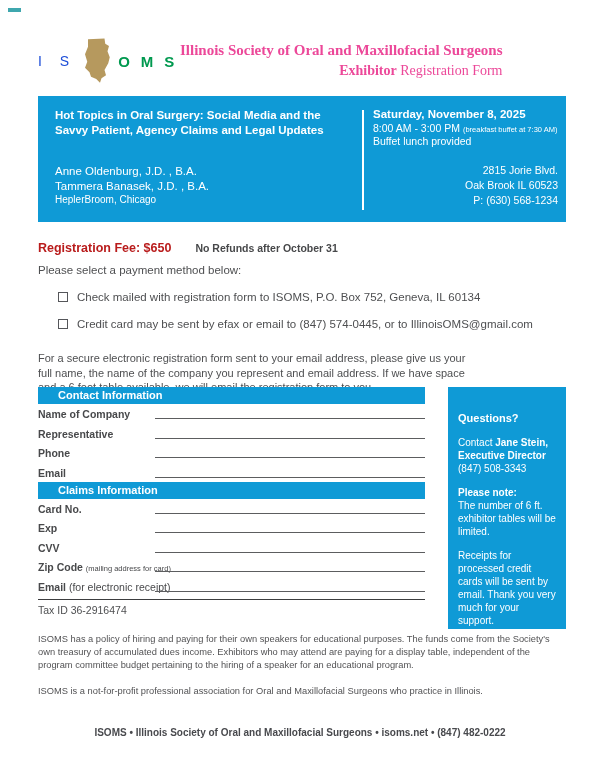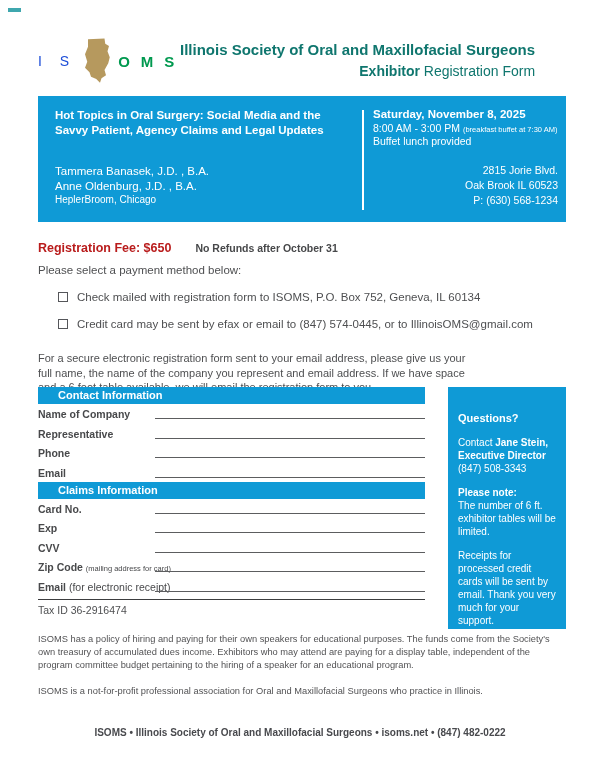--- a/index.html
+++ b/index.html
@@ -7,21 +7,21 @@
         font-family:"Liberation Sans","DejaVu Sans",sans-serif;color:#4e4f51;}
 
   
   .corner-dash{position:absolute;left:8px;top:8px;width:13px;height:4px;background:#1d98a0;opacity:.85;}
 
   
   .logo-row{position:absolute;left:38px;top:33px;display:flex;align-items:center;}
   .logo-is{color:#1d4ed8;font-size:14px;letter-spacing:7px;margin-right:6px;}
   .logo-state{width:30px;height:56px;margin:0 6px 0 0;}
   .logo-oms{color:#00994f;font-weight:bold;font-size:15px;letter-spacing:11px;}
-  .title-block{position:absolute;left:180px;top:42px;color:#0f766e;}
+  .title-block{position:absolute;left:180px;top:42px;color:#ec4899;font-family:Liberation Serif, serif;}
   .org-title{font-size:15px;font-weight:bold;line-height:1.1;}
   .form-type{font-size:14px;margin-top:4px;text-align:right;}
   .form-type .b{font-weight:bold;}
 
   
   .banner{position:absolute;left:38px;top:96px;width:528px;height:126px;background:#0f9ad6;color:#fff;}
   .banner-left{position:absolute;left:17px;top:12px;width:295px;}
   .topic-title{font-weight:bold;font-size:11.5px;line-height:1.32;}
   .speakers{margin-top:26px;font-size:11.5px;line-height:1.28;}
   .speaker-firm{font-size:10px;}
@@ -89,22 +89,22 @@
     <div class="org-title">Illinois Society of Oral and Maxillofacial Surgeons</div>
     <div class="form-type">
       <span class="b">Exhibitor</span><span> Registration Form</span>
     </div>
   </div>
 
   <div class="banner">
     <div class="banner-left">
       <div class="topic-title">Hot Topics in Oral Surgery: Social Media and the Savvy Patient, Agency Claims and Legal Updates</div>
       <div class="speakers">
+        <div>Anne Oldenburg, J.D. , B.A.</div>
         <div>Tammera Banasek, J.D. , B.A.</div>
-        <div>Anne Oldenburg, J.D. , B.A.</div>
         <div class="speaker-firm">HeplerBroom, Chicago</div>
       </div>
     </div>
     <div class="banner-divider"></div>
     <div class="banner-right">
       <div class="event-date">Saturday, November 8, 2025</div>
       <div class="event-time">
         <span>8:00 AM - 3:00 PM </span><span class="time-note">(breakfast buffet at 7:30 AM)</span>
       </div>
       <div class="event-lunch">Buffet lunch provided</div>

